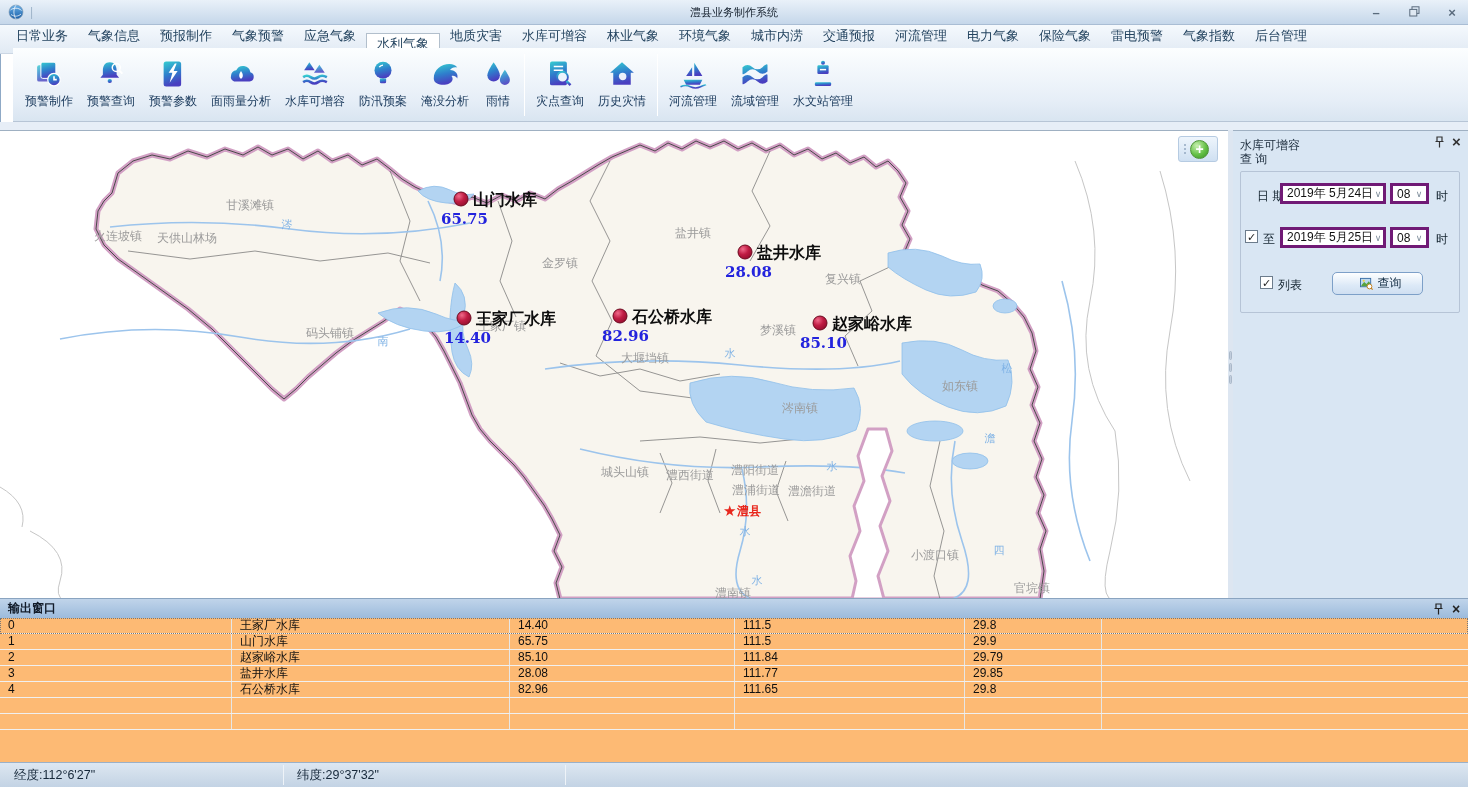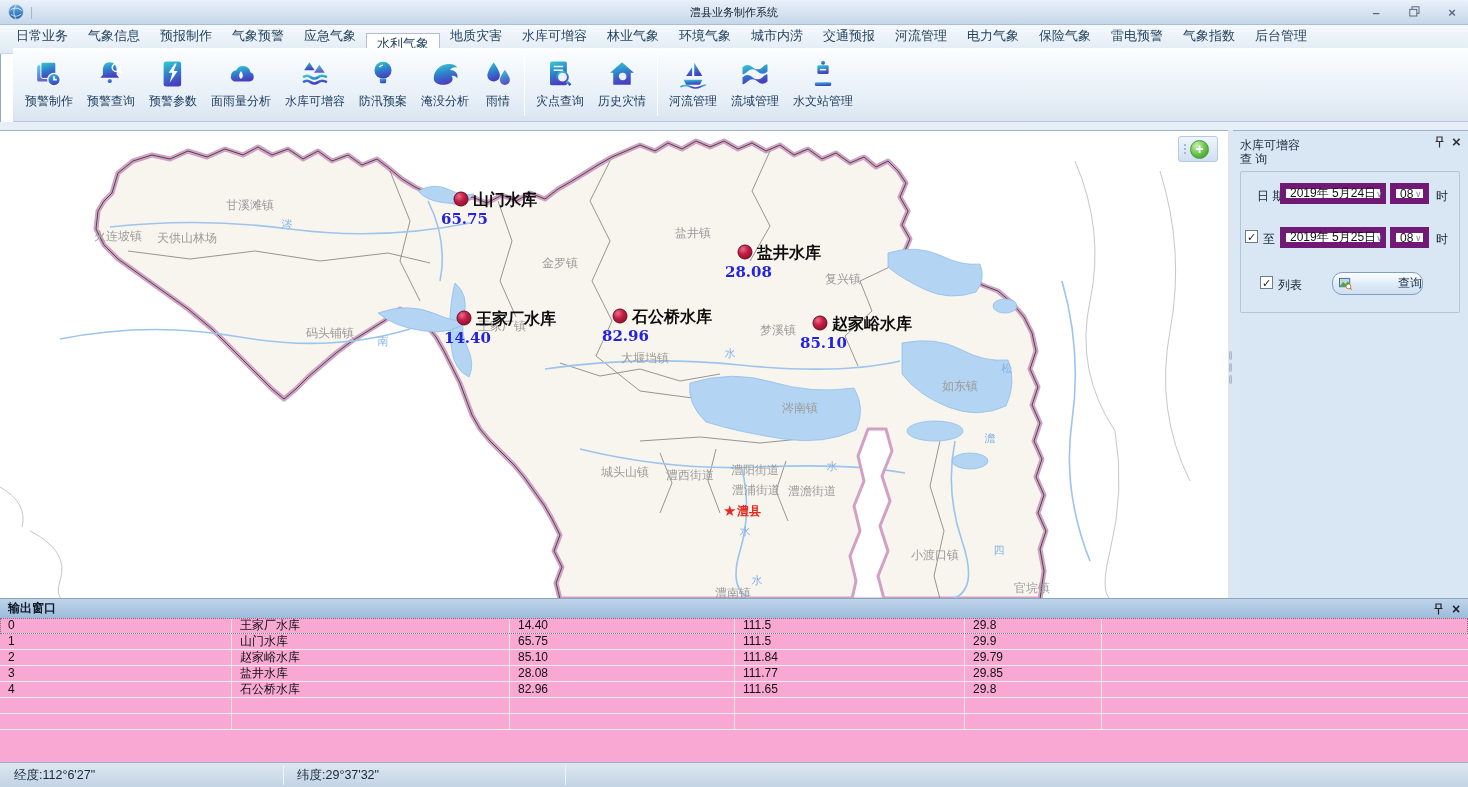--- a/index.html
+++ b/index.html
@@ -60,33 +60,33 @@
 
   
   .side-panel { position:absolute; top:8px; left:1233px; width:235px; height:468px;
     background:#d9e6f3; border-top:1px solid #9fb0c2; font-size:12px; color:#1a2a3a; }
   .panel-title1 { position:absolute; left:7px; top:6px; font-size:12px; }
   .panel-title2 { position:absolute; left:7px; top:20px; font-size:12px; }
   .panel-pin { position:absolute; left:201px; top:5px; }
   .panel-close { position:absolute; left:219px; top:2px; font-size:15px; font-weight:bold; color:#333; }
   .group-box { position:absolute; left:7px; top:40px; width:220px; height:142px; border:1px solid #b6c4d6; border-radius:2px; }
   .fld-label { position:absolute; font-size:12px; color:#14242f; }
-  .combo { position:absolute; height:21px; background:#fff; border:6px solid #701a75;
+  .combo { position:absolute; height:21px; background:#fff; border:3px solid #701a75;
     display:flex; align-items:center; font-size:12px; color:#111; }
   .combo .cval { flex:1; padding-left:4px; white-space:nowrap; }
   .combo .carrow { width:14px; text-align:center; color:#7d8c9a; font-size:9px; }
   .cb { position:absolute; width:13px; height:13px; background:#fff; border:1px solid #6c7c8c;
     font-size:11px; line-height:12px; text-align:center; color:#222; font-weight:bold; }
   .query-btn { position:absolute; left:99px; top:141px; width:91px; height:23px;
-    background:linear-gradient(#fdfeff,#dcE9f7 60%,#cfdff1); border:1px solid #7da0c8; border-radius:10px;
-    display:flex; align-items:center; justify-content:space-between; gap:5px; font-size:12px; color:#102a40;padding-left:6px; }
+    background:linear-gradient(#fdfeff,#dcE9f7 60%,#cfdff1); border:1px solid #7da0c8; border-radius:5px;
+    display:flex; align-items:center; justify-content:center; gap:5px; font-size:12px; color:#102a40;padding-left:6px; }
   .query-btn svg { width:13px; height:13px; }
 
   
-  .output { position:absolute; top:598px; left:0; width:100%; height:164px; background:#f9a8d4; }
+  .output { position:absolute; top:598px; left:0; width:100%; height:164px; background:#fdba74; }
   .output-header { height:20px; background:linear-gradient(#c0d4ea,#9cbbdc); border-top:1px solid #8aa4c0;
     font-size:12px; font-weight:bold; color:#121c2a; line-height:19px; padding-left:8px; position:relative; }
   .out-pin { position:absolute; left:1433px; top:4px; }
   .out-close { position:absolute; left:1452px; top:1px; font-size:14px; font-weight:bold; color:#222; }
   .grid-header, .tr { display:grid; grid-template-columns:232px 278px 225px 230px 137px 1fr; }
   .grid-header { height:20px; border-bottom:1px dotted #8a8a8a; }
   .th { font-size:12px; color:#101010; line-height:19px; padding-left:8px; border-right:1px solid #e6e6e6; }
   .th.fill { border-right:none; }
   .tr { height:16px; border-bottom:1px solid #f0f0f0; }
   .tr.focused { outline:1px dotted #777; outline-offset:-1px; }

